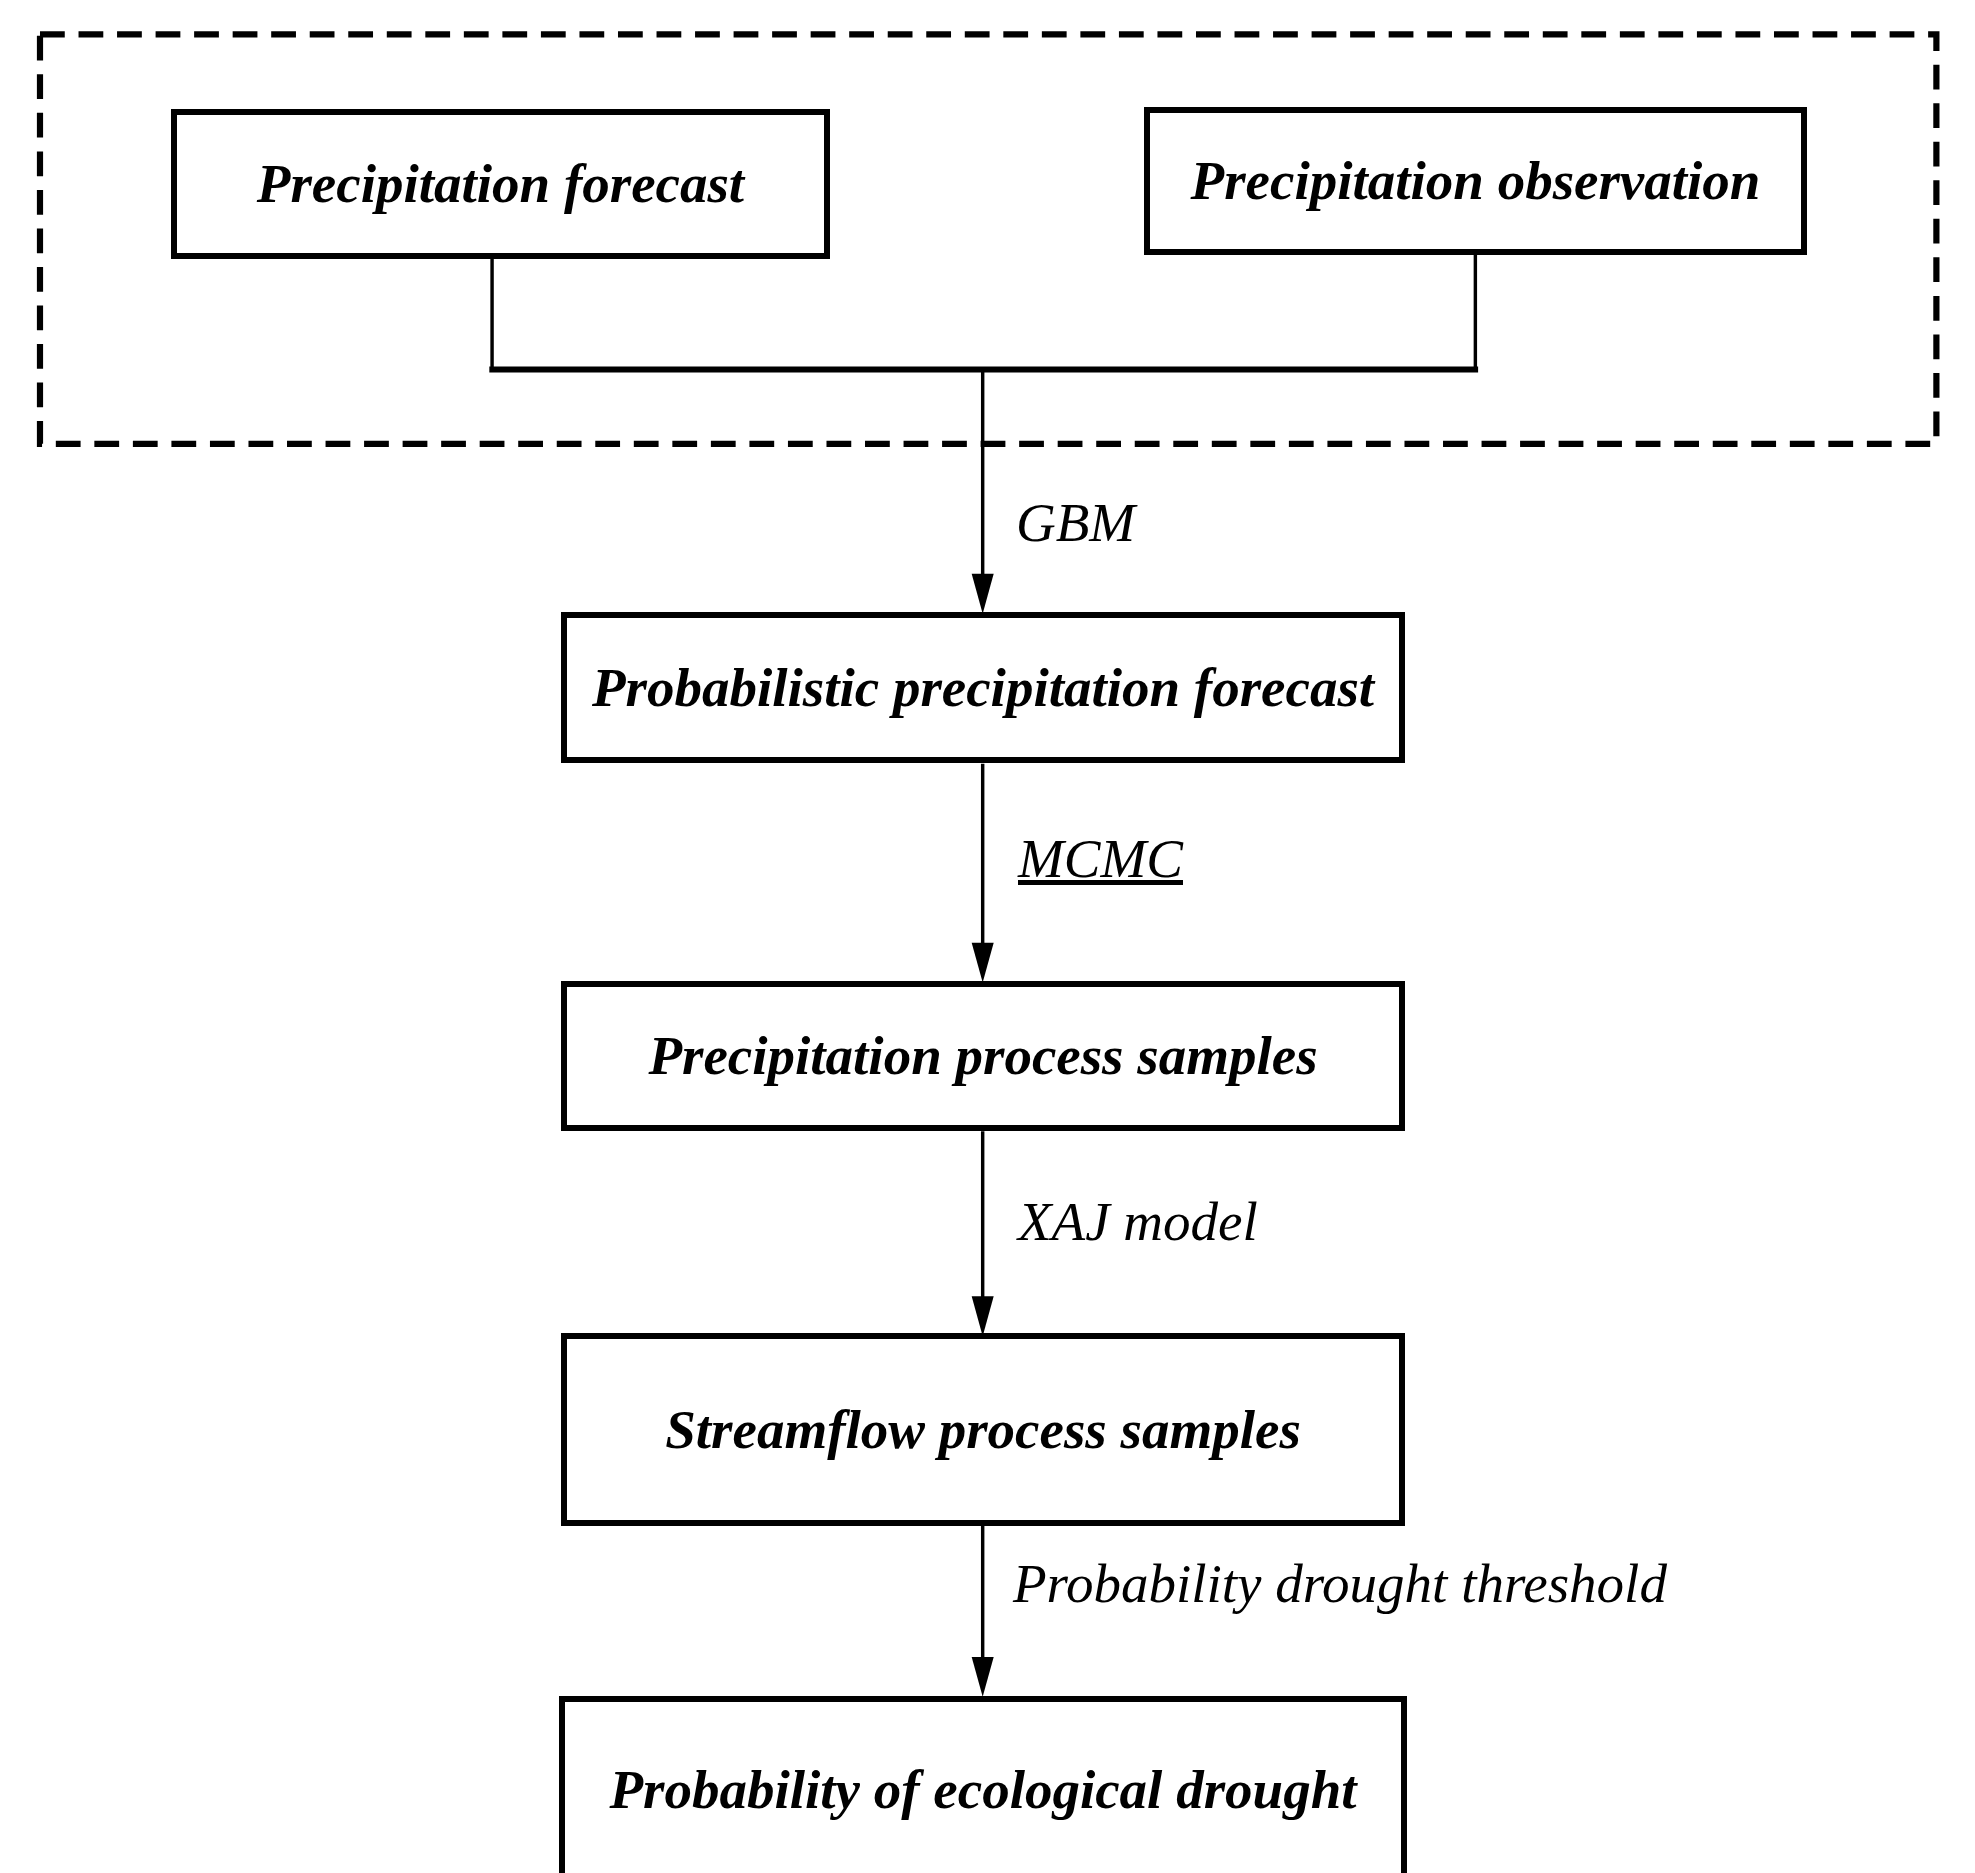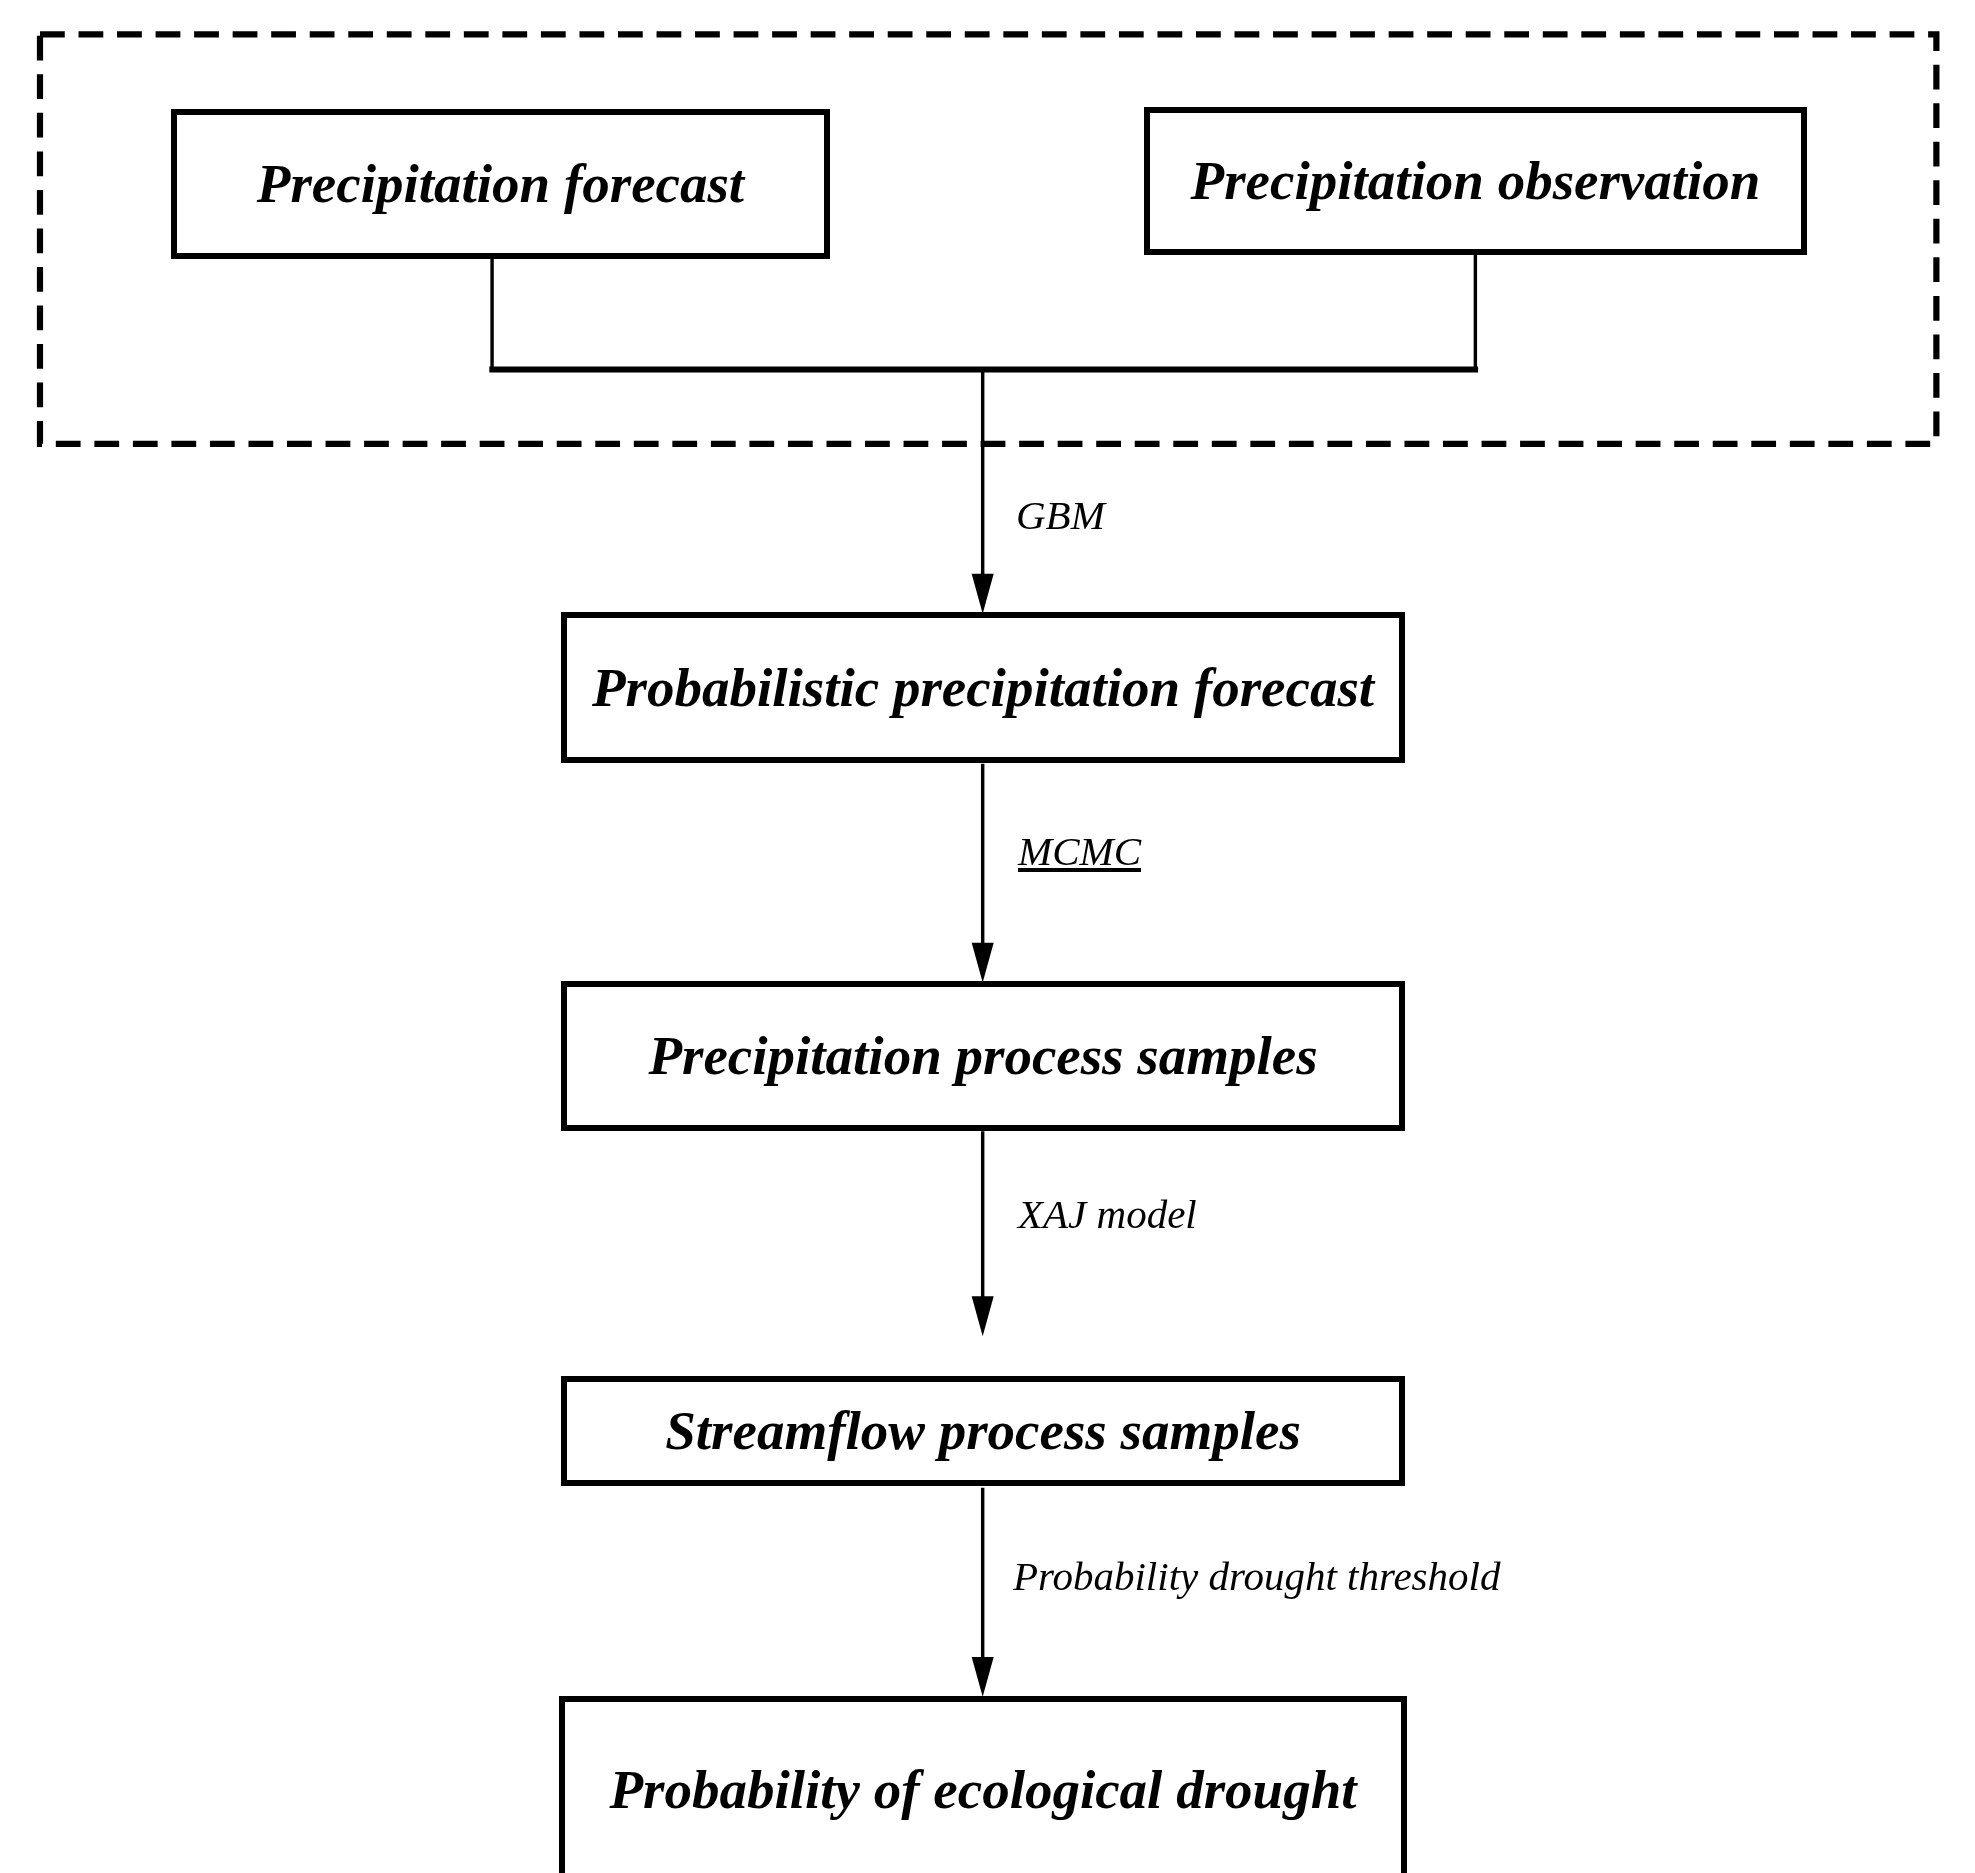--- a/index.html
+++ b/index.html
@@ -39,31 +39,31 @@
     font-weight: bold;
     font-size: 55px;
     color: #000000;
     line-height: 1.05;
     white-space: nowrap;
   }
   .edge-label {
     position: absolute;
     font-style: italic;
     font-weight: normal;
-    font-size: 41px;
+    font-size: 55px;
     color: #000000;
     white-space: nowrap;
     line-height: 1.1;
   }
   
   #node-a { left: 171px;  top: 109px;  width: 659px;  height: 150px; }
   #node-b { left: 1144px; top: 107px;  width: 663px;  height: 148px; }
   #node-c { left: 561px;  top: 612px;  width: 844px; height: 151px; }
   #node-d { left: 561px;  top: 981px; width: 844px; height: 150px; }
-  #node-e { left: 561px;  top: 1376px; width: 844px; height: 110px; }
+  #node-e { left: 561px;  top: 1333px; width: 844px; height: 193px; }
   #node-f { left: 559px;  top: 1696px; width: 848px; height: 188px; }
   
   #edge-label-1 { left: 1016px; top: 493px;  }
   #edge-label-2 { left: 1018px; top: 829px; text-decoration: underline; }
   #edge-label-3 { left: 1018px; top: 1192px; }
   #edge-label-4 { left: 1013px; top: 1554px; }
 </style>
 </head>
 <body>
 

